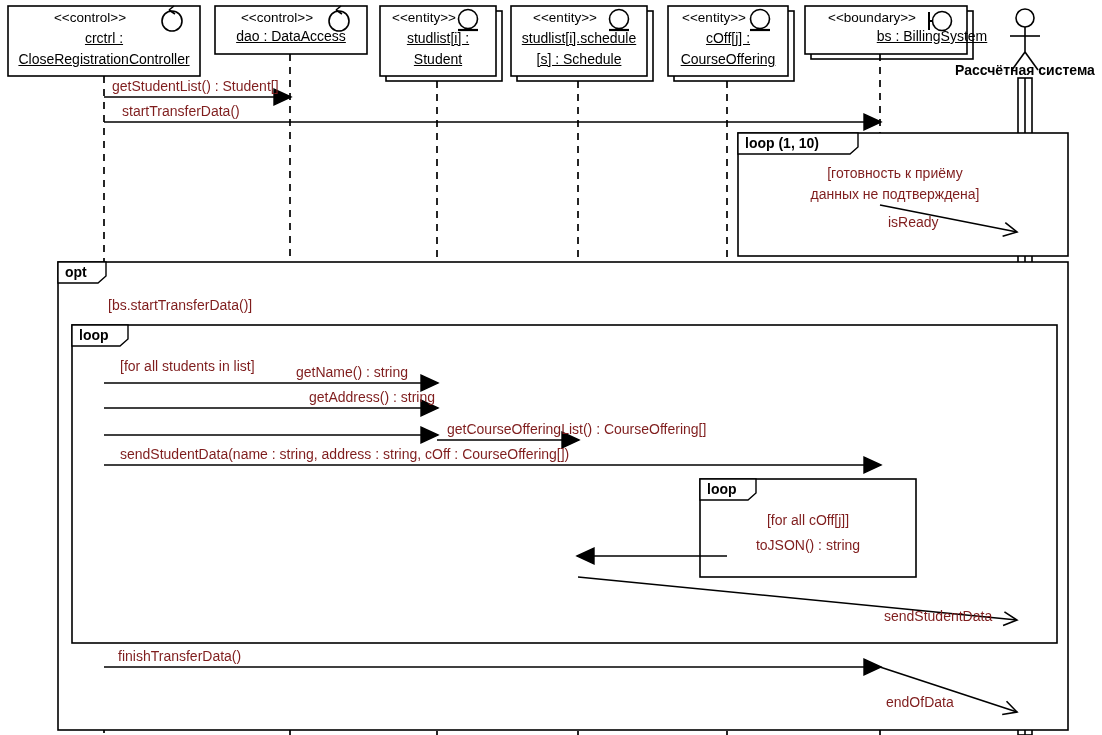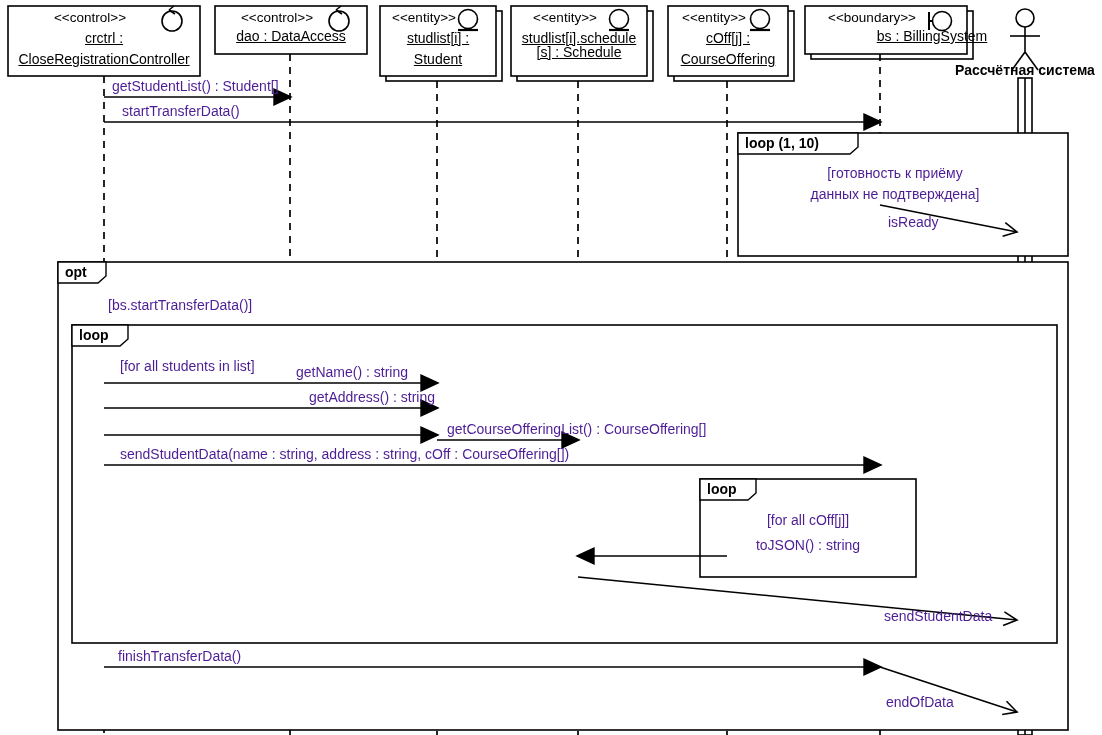--- a/index.html
+++ b/index.html
@@ -17,21 +17,21 @@
     position: absolute;
     left: 0; top: 0;
     width: 1048px; height: 735px;
   }
   .lbl {
     position: absolute;
     font-family: "Liberation Sans", sans-serif;
     font-size: 14px;
     line-height: 16px;
     white-space: nowrap;
-    color: #4c1d95;
+    color: #7f1d1d;
   }
   .lbl.center { transform: translateX(-50%); text-align: center; }
   .lbl.right  { transform: translateX(-100%); }
   .frame-tag {
     position: absolute;
     font-size: 14px;
     font-weight: bold;
     white-space: nowrap;
   }
   .hdr-stereo {
@@ -134,21 +134,21 @@
     <div class="hdr-stereo" style="left: 90px; top: 10px;">&lt;&lt;control&gt;&gt;</div>
     <div class="hdr-name" style="left: 104px; top: 30px;">crctrl :</div>
     <div class="hdr-name" style="left: 104px; top: 51px;">CloseRegistrationController</div>
     <div class="hdr-stereo" style="left: 277px; top: 10px;">&lt;&lt;control&gt;&gt;</div>
     <div class="hdr-name" style="left: 291px; top: 28px;">dao : DataAccess</div>
     <div class="hdr-stereo" style="left: 424px; top: 10px;">&lt;&lt;entity&gt;&gt;</div>
     <div class="hdr-name" style="left: 438px; top: 30px;">studlist[i] :</div>
     <div class="hdr-name" style="left: 438px; top: 51px;">Student</div>
     <div class="hdr-stereo" style="left: 565px; top: 10px;">&lt;&lt;entity&gt;&gt;</div>
     <div class="hdr-name" style="left: 579px; top: 30px;">studlist[i].schedule</div>
-    <div class="hdr-name" style="left: 579px; top: 44px;">[s] : Schedule</div>
+    <div class="hdr-name" style="left: 579px; top: 51px;">[s] : Schedule</div>
     <div class="hdr-stereo" style="left: 714px; top: 10px;">&lt;&lt;entity&gt;&gt;</div>
     <div class="hdr-name" style="left: 728px; top: 30px;">cOff[j] :</div>
     <div class="hdr-name" style="left: 728px; top: 51px;">CourseOffering</div>
     <div class="hdr-stereo" style="left: 872px; top: 10px;">&lt;&lt;boundary&gt;&gt;</div>
     <div class="hdr-name" style="left: 886px; top: 28px; margin-left: 46px;">bs : BillingSystem</div>
     <div class="actor-lbl" style="left: 1025px; top: 62px;">Рассчётная система</div>
     <div class="frame-tag" style="left: 745px; top: 135px;">loop (1, 10)</div>
     <div class="frame-tag" style="left: 65px; top: 264px;">opt</div>
     <div class="frame-tag" style="left: 79px; top: 327px;">loop</div>
     <div class="frame-tag" style="left: 707px; top: 481px;">loop</div>

